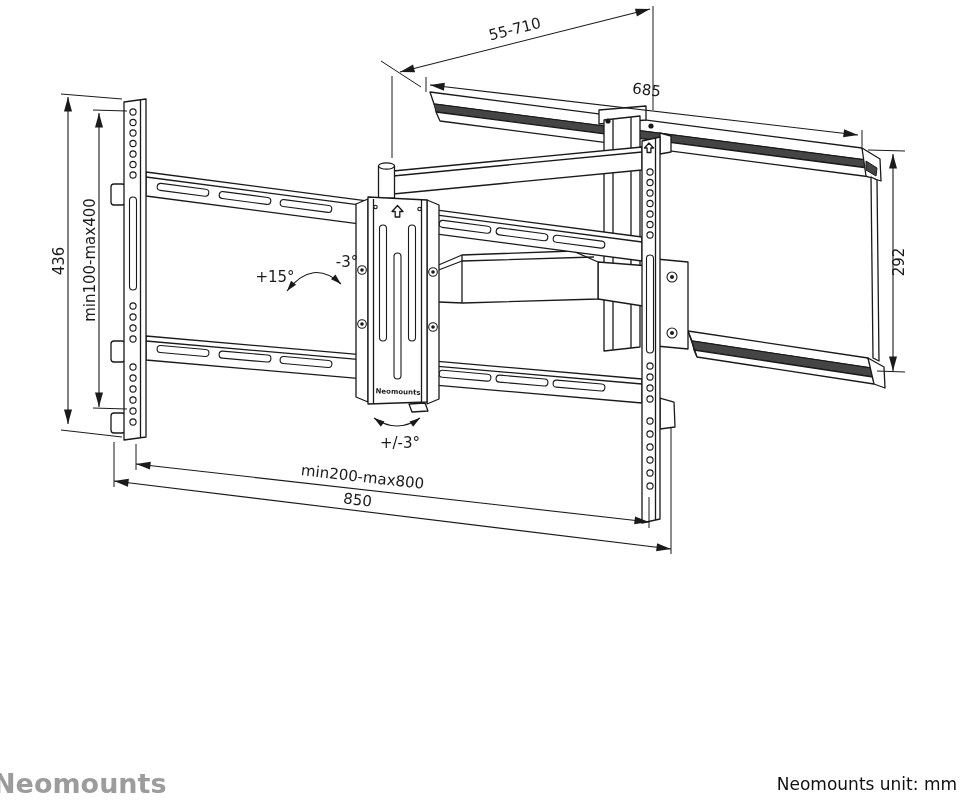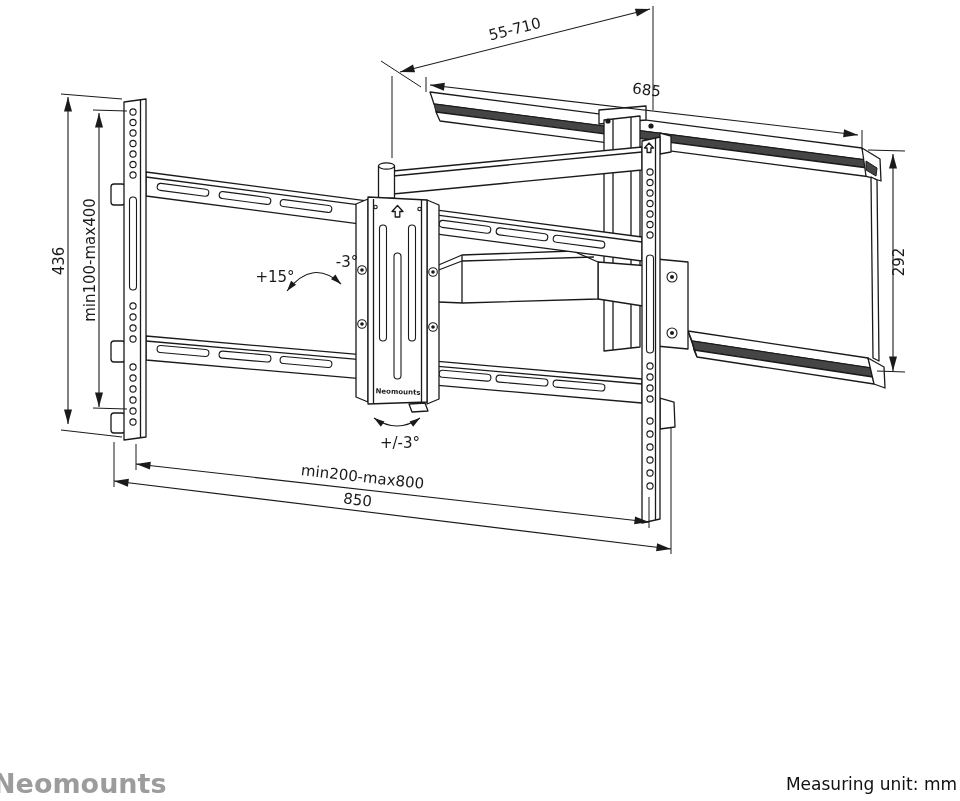--- a/index.html
+++ b/index.html
@@ -233,14 +233,14 @@
 
   <g>
     <line class="ext" x1="114" y1="442" x2="114" y2="487"></line>
     <line class="ext" x1="671" y1="428" x2="671" y2="554"></line>
     <line class="dim" x1="114" y1="481" x2="671" y2="549" marker-start="url(#mA)" marker-end="url(#mA)"></line>
     <text x="357" y="505" text-anchor="middle" transform="rotate(7 357 505)">850</text>
   </g>
 </svg>
 
 <div class="brand-footer">Neomounts</div>
-<div class="unit-note">Measuring unit: mm</div>
+<div class="unit-note">Neomounts unit: mm</div>
 </div>
 
 </body></html>

